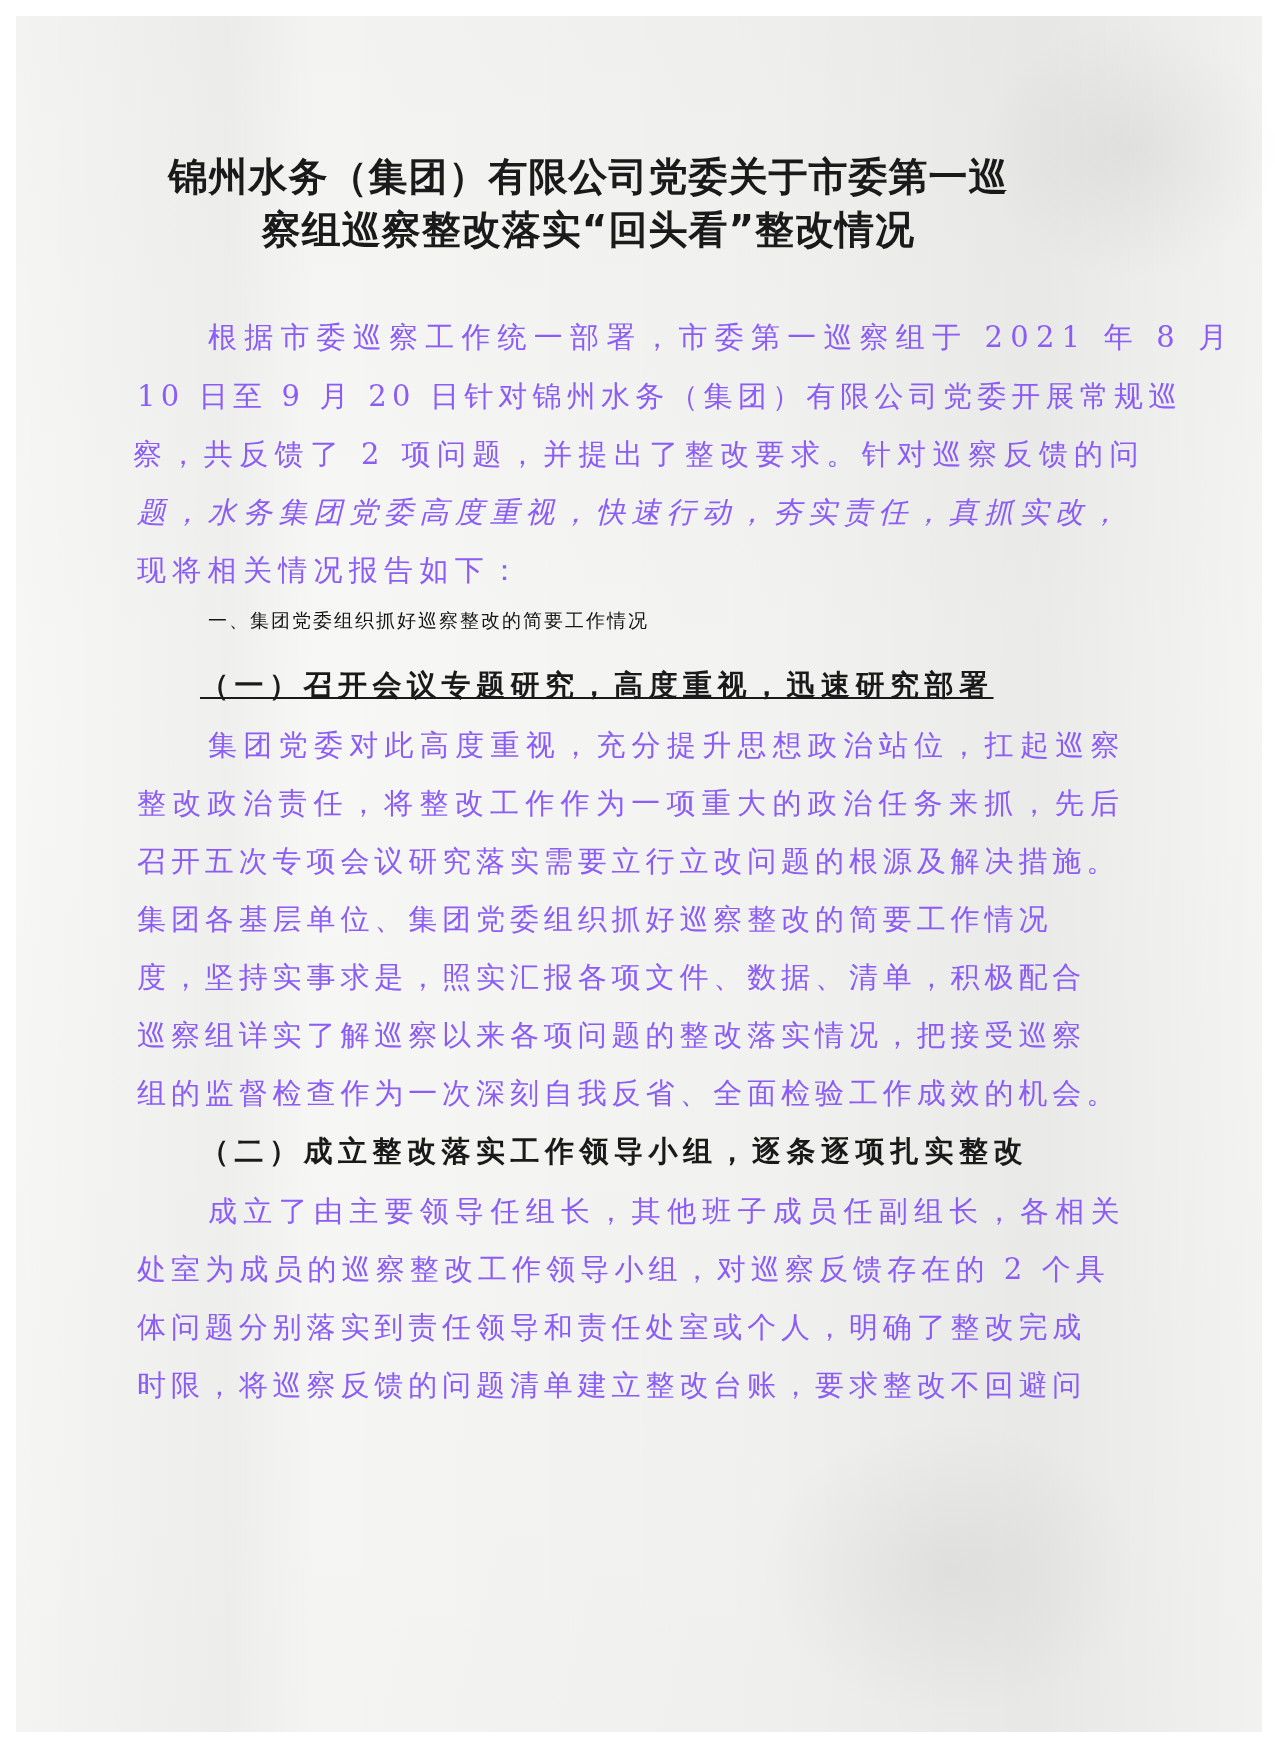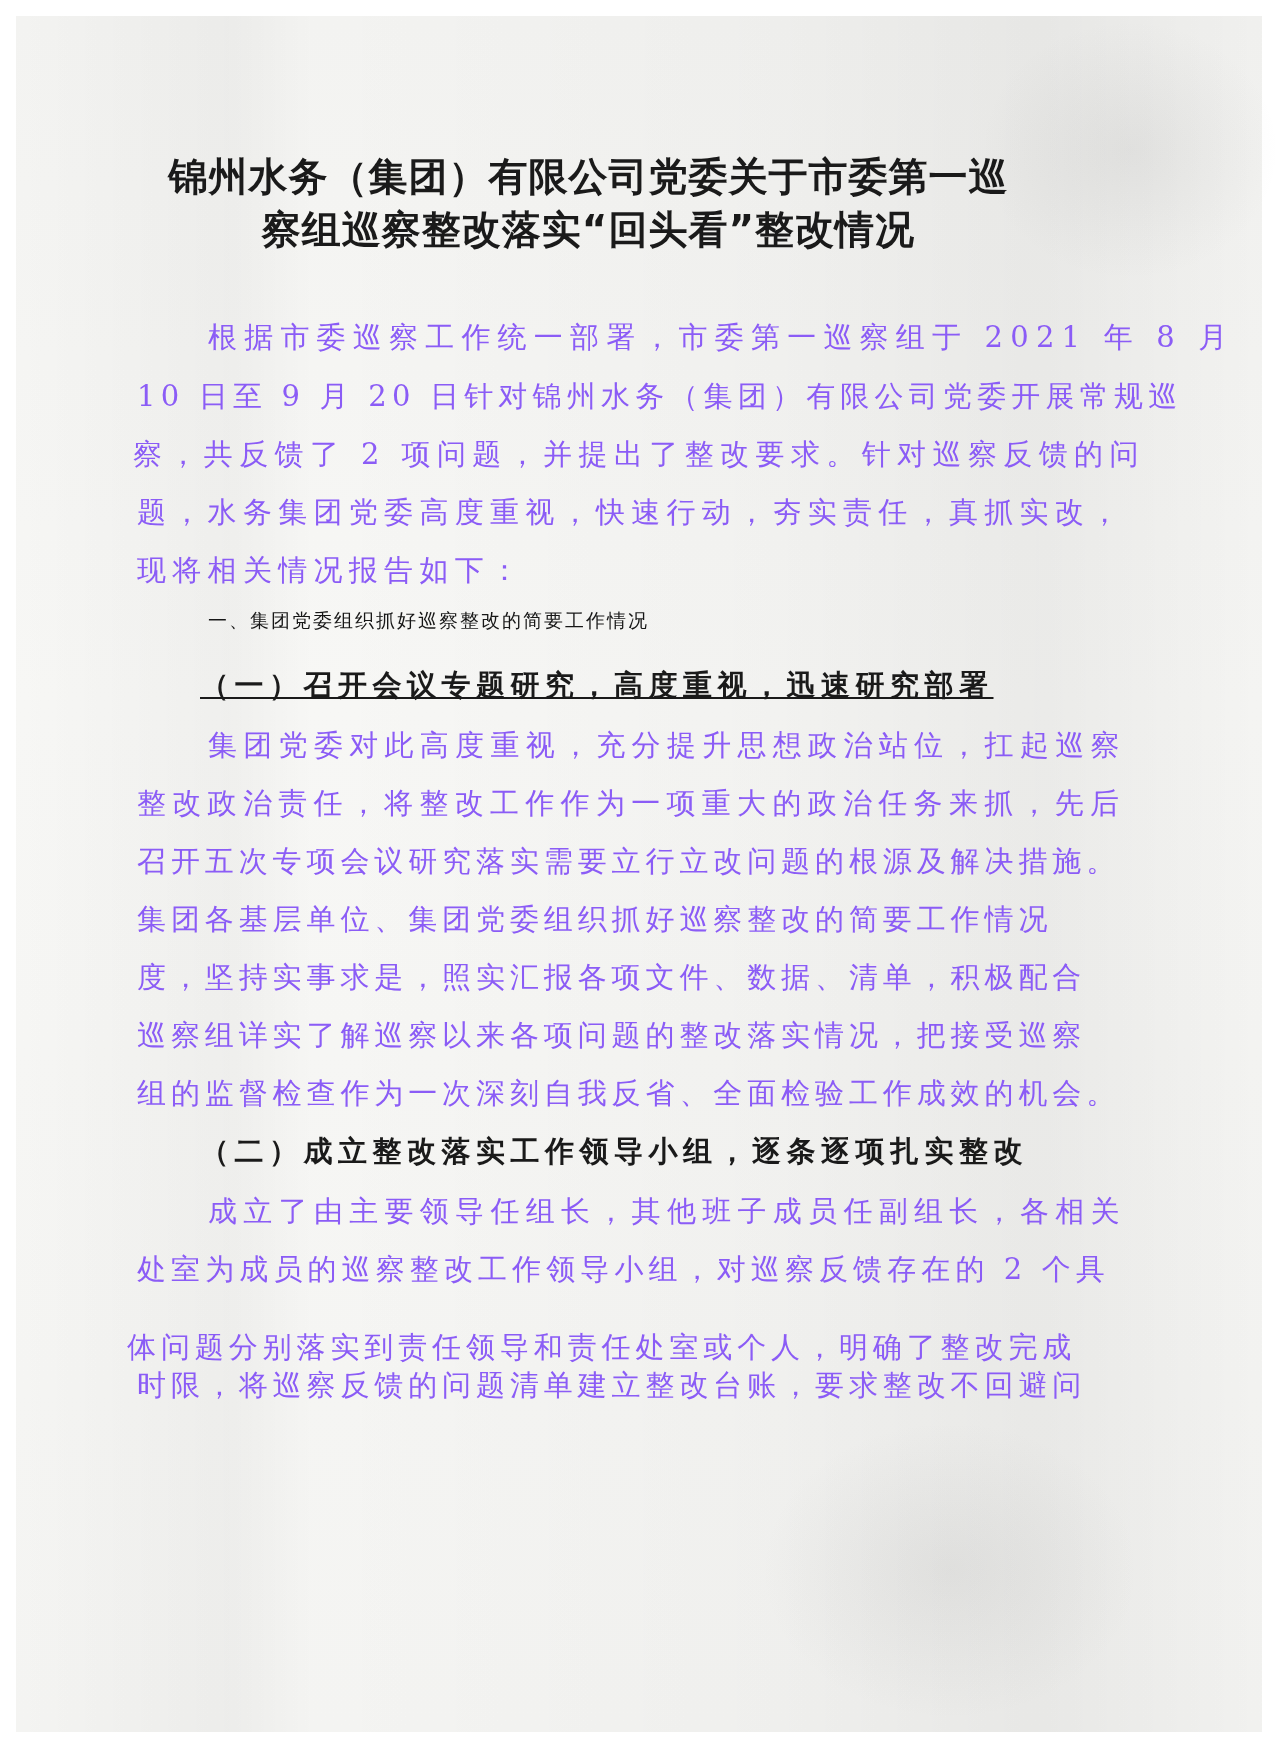--- a/index.html
+++ b/index.html
@@ -41,31 +41,31 @@
 <div class="paper"></div>
 <div class="shadow-blob" style="left:760px;top:1420px;width:380px;height:300px;"></div>
 <div class="shadow-blob" style="left:980px;top:20px;width:300px;height:260px;"></div>
 
 <div class="title" style="top:150px;">锦州水务（集团）有限公司党委关于市委第一巡</div>
 <div class="title" style="top:203px;">察组巡察整改落实“回头看”整改情况</div>
 
 <div class="line" style="left:208px;top:318px;letter-spacing:7.2px;">根据市委巡察工作统一部署，市委第一巡察组于 2021 年 8 月</div>
 <div class="line" style="left:137px;top:377px;letter-spacing:5.2px;">10 日至 9 月 20 日针对锦州水务（集团）有限公司党委开展常规巡</div>
 <div class="line" style="left:133px;top:435px;letter-spacing:6.4px;">察，共反馈了 2 项问题，并提出了整改要求。针对巡察反馈的问</div>
-<div class="line" style="left:137px;top:493px;">题，水务集团党委高度重视，快速行动，夯实责任，真抓实改，</div>
+<div class="line" style="left:137px;top:493px;font-style:italic;">题，水务集团党委高度重视，快速行动，夯实责任，真抓实改，</div>
 <div class="line" style="left:137px;top:551px;">现将相关情况报告如下：</div>
 
 <div class="heading1" style="left:208px;top:608px;">一、集团党委组织抓好巡察整改的简要工作情况</div>
 
 <div class="heading2" style="left:200px;top:666px;text-decoration:underline;">（一）召开会议专题研究，高度重视，迅速研究部署</div>
 <div class="line" style="left:208px;top:726px;">集团党委对此高度重视，充分提升思想政治站位，扛起巡察</div>
 <div class="line" style="left:137px;top:784px;">整改政治责任，将整改工作作为一项重大的政治任务来抓，先后</div>
 <div class="line" style="left:137px;top:842px;letter-spacing:4.9px;">召开五次专项会议研究落实需要立行立改问题的根源及解决措施。</div>
 <div class="line" style="left:137px;top:900px;letter-spacing:4.9px;">集团各基层单位、集团党委组织抓好巡察整改的简要工作情况</div>
 <div class="line" style="left:137px;top:958px;letter-spacing:4.9px;">度，坚持实事求是，照实汇报各项文件、数据、清单，积极配合</div>
 <div class="line" style="left:137px;top:1016px;letter-spacing:4.9px;">巡察组详实了解巡察以来各项问题的整改落实情况，把接受巡察</div>
 <div class="line" style="left:137px;top:1074px;letter-spacing:4.9px;">组的监督检查作为一次深刻自我反省、全面检验工作成效的机会。</div>
 
 <div class="heading2" style="left:200px;top:1132px;">（二）成立整改落实工作领导小组，逐条逐项扎实整改</div>
 <div class="line" style="left:208px;top:1192px;">成立了由主要领导任组长，其他班子成员任副组长，各相关</div>
 <div class="line" style="left:137px;top:1250px;letter-spacing:5.1px;">处室为成员的巡察整改工作领导小组，对巡察反馈存在的 2 个具</div>
-<div class="line" style="left:127px;top:1308px;letter-spacing:4.9px;margin-top:20px;">体问题分别落实到责任领导和责任处室或个人，明确了整改完成</div>
+<div class="line" style="left:137px;top:1308px;letter-spacing:4.9px;">体问题分别落实到责任领导和责任处室或个人，明确了整改完成</div>
 <div class="line" style="left:137px;top:1366px;letter-spacing:4.9px;">时限，将巡察反馈的问题清单建立整改台账，要求整改不回避问</div>
 
 </body></html>

